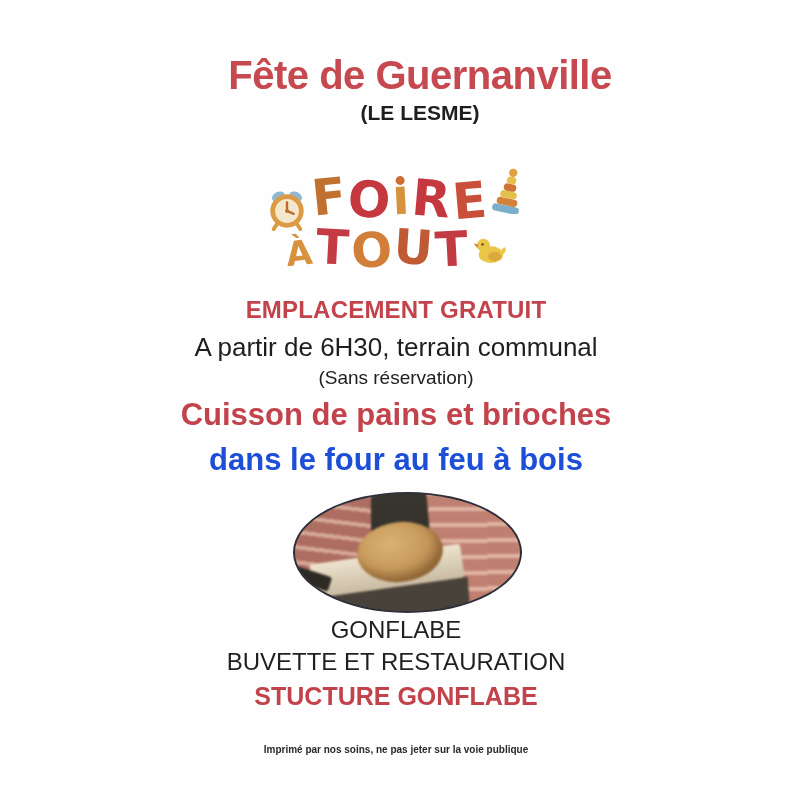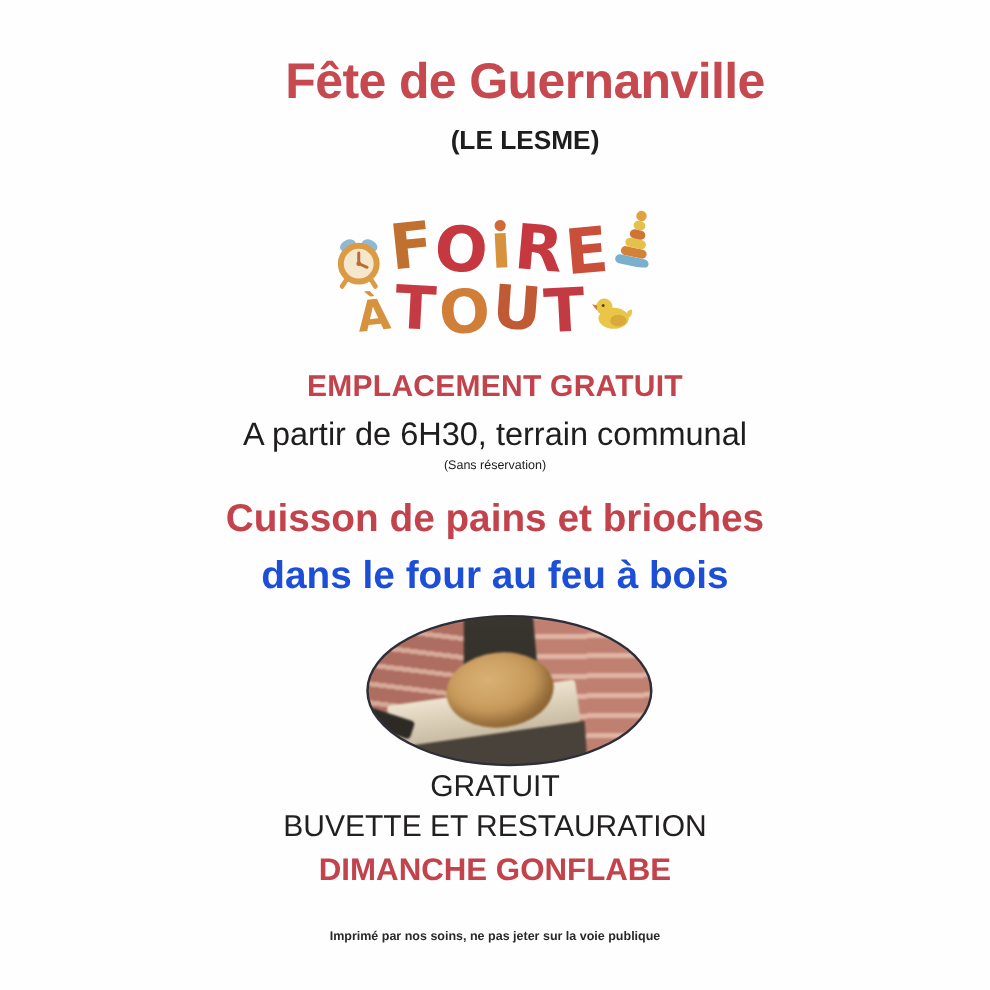--- a/index.html
+++ b/index.html
@@ -6,21 +6,21 @@
   body{
     width:792px;height:792px;
     background:#ffffff;
     font-family:"Liberation Sans", sans-serif;
     position:relative;overflow:hidden;
     color:#1f1d1e;
   }
   .poster{position:absolute;inset:0;background:#fefefe;}
   .line{position:absolute;left:0;right:0;text-align:center;line-height:1.15;white-space:nowrap;}
 
-  .title{top:42px;font-size:40px;font-weight:bold;letter-spacing:-0.5px;margin-left:48px;}
+  .title{top:52px;font-size:40px;font-weight:bold;letter-spacing:-0.5px;margin-left:48px;}
   .subtitle{top:101px;font-size:21px;font-weight:bold;margin-left:48px;}
   .date{top:127px;font-size:29px;font-weight:bold;letter-spacing:-0.5px;}
 
   
   .logo{position:absolute;top:172px;left:0;right:0;height:118px;}
   .logo-row{display:flex;justify-content:center;align-items:flex-start;}
   .logo-row2{margin-top:-10px;}
   .lw{display:inline-block;font-weight:bold;font-size:50px;line-height:1;margin:0 1px;
       font-family:"DejaVu Sans", sans-serif;}
   .word{display:flex;align-items:flex-start;}
@@ -36,21 +36,21 @@
   .word-tout .lw:nth-child(5){transform:rotate(-3deg) translateY(2px);font-size:48px;}
   .i-wrap{position:relative;}
   .i-dot{position:absolute;top:4px;left:50%;transform:translateX(-50%);
          width:9px;height:9px;border-radius:50%;}
   .icon-clock{margin:15px 3px 0 0;}
   .icon-tower{margin:-6px 0 0 3px;}
   .icon-duck{margin:13px 0 0 5px;}
 
   .emplacement{top:296px;font-size:24px;font-weight:bold;letter-spacing:0.2px;}
   .schedule{top:333px;font-size:26px;}
-  .note{top:367px;font-size:10px;}
+  .note{top:367px;font-size:19px;}
   .cuisson1{top:397px;font-size:31px;font-weight:bold;}
   .cuisson2{top:442px;font-size:31px;font-weight:bold;}
 
   
   .photo{position:absolute;top:492px;left:293px;width:225px;height:117px;
          border-radius:50%;overflow:hidden;border:2px solid #2e2e3a;background:#4c463c;}
   .photo-inner{position:absolute;inset:-4px;filter:blur(1px) saturate(0.85);}
   .ph{position:absolute;}
   .ph-bg{inset:0;background:linear-gradient(100deg,#6b6052 0%,#514a40 40%,#3c382f 62%,#5a5348 100%);}
   .ph-brick-left{left:-8px;top:-10px;width:95px;height:150px;transform:rotate(9deg);
@@ -151,22 +151,22 @@
       <div class="ph ph-brick-left"></div>
       <div class="ph ph-dark"></div>
       <div class="ph ph-brick-right"></div>
       <div class="ph ph-shelf"></div>
       <div class="ph ph-board"></div>
       <div class="ph ph-handle"></div>
       <div class="ph ph-bread"></div>
     </div>
   </div>
 
-  <div class="line tombolas" style="color: rgb(33, 31, 32);">GRATUIT</div>
+  <div class="line tombolas" style="color: rgb(33, 31, 32);">GONFLABE</div>
 
   <div class="line buvette" style="color: rgb(33, 31, 32);">BUVETTE ET RESTAURATION</div>
 
-  <div class="line stucture" style="color: rgb(194, 67, 75);">DIMANCHE GONFLABE</div>
+  <div class="line stucture" style="color: rgb(194, 67, 75);">STUCTURE GONFLABE</div>
 
 
   <div class="line legal">Imprimé par nos soins, ne pas jeter sur la voie publique</div>
 
 </div>
 
 </body></html>

